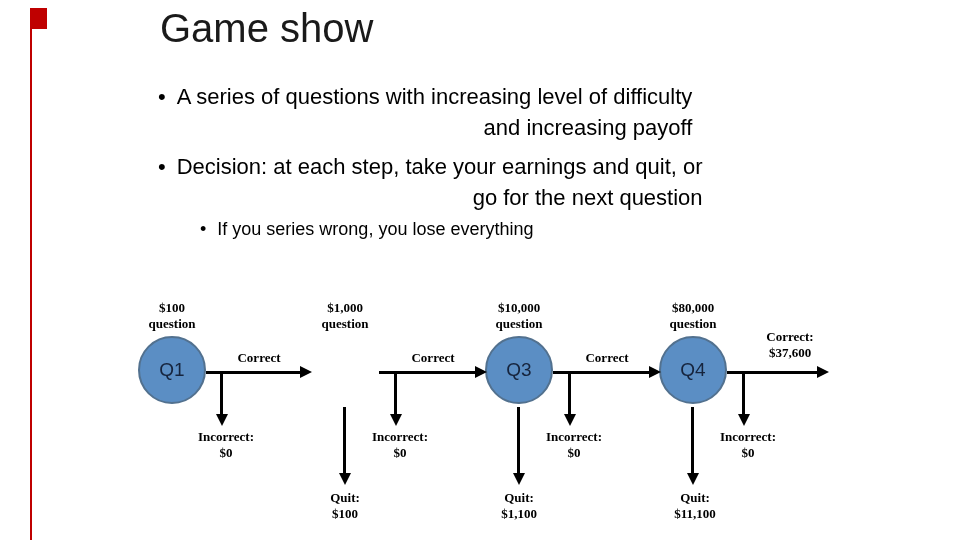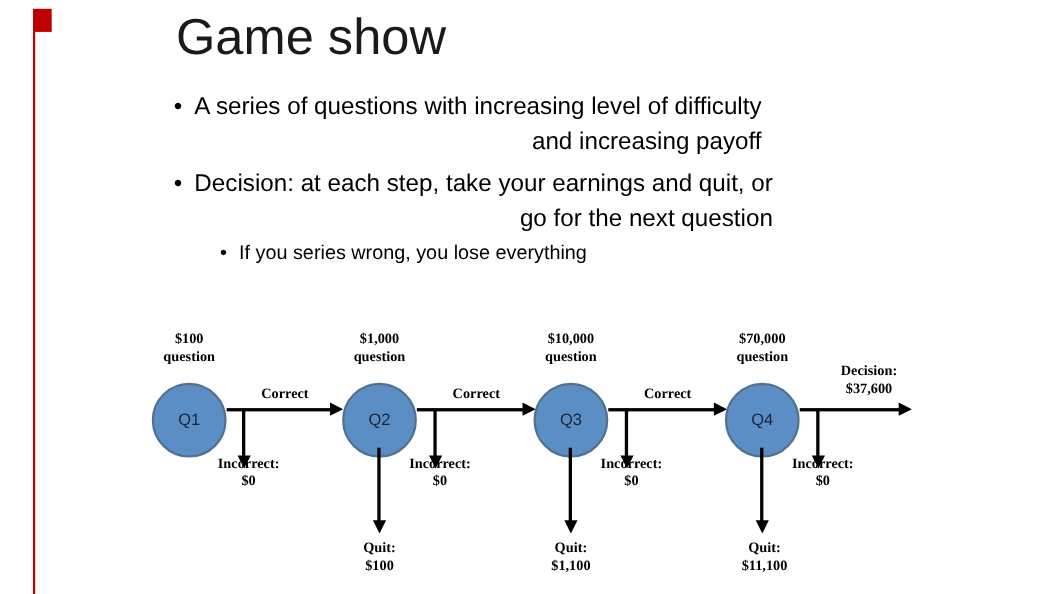--- a/index.html
+++ b/index.html
@@ -4,47 +4,47 @@
 <style>
   html,body{margin:0;padding:0;background:#ffffff;}
   .slide{position:relative;width:960px;height:540px;background:#ffffff;overflow:hidden;
          font-family:"Liberation Sans",sans-serif;color:#000;}
 
   
   .accent-flag{position:absolute;left:30px;top:8px;width:17px;height:21px;background:#BF0000;}
   .accent-line{position:absolute;left:30px;top:29px;width:2px;height:511px;background:#BF0000;}
 
   
-  .title{position:absolute;left:160px;top:6px;margin:0;font-size:46px;font-weight:400;
+  .title{position:absolute;left:160px;top:6px;margin:0;font-size:40px;font-weight:400;
          color:#1a1a1a;letter-spacing:0px;}
   .bullet{position:absolute;display:flex;align-items:flex-start;}
   .bullet .dot{flex:0 0 auto;padding-right:11px;}
   .bullet .txt{white-space:pre-line;text-align:right;}
   .b1{left:158px;top:81px;font-size:22px;line-height:31px;width:660px;}
   .b2{left:158px;top:151px;font-size:22px;line-height:31px;width:660px;}
   .bsub{left:200px;top:217px;font-size:18px;line-height:24px;width:600px;}
 
   
   .diagram{position:absolute;left:0;top:0;width:960px;height:416px;
            font-family:"Liberation Serif",serif;font-weight:bold;font-size:13px;line-height:16px;}
   .qlabel,.clabel,.ilabel,.qtlabel,.flabel{position:absolute;text-align:center;width:120px;}
   .qlabel{top:300px;}
-  .node{position:absolute;top:348px;width:68px;height:68px;border-radius:50%;
+  .node{position:absolute;top:336px;width:68px;height:68px;border-radius:50%;
         box-sizing:border-box;background:#5B8EC4;border:2px solid #52718f;
         display:flex;align-items:center;justify-content:center;
-        font-family:"Liberation Sans",sans-serif;font-weight:400;font-size:15px;color:#16243d;}
+        font-family:"Liberation Sans",sans-serif;font-weight:400;font-size:19px;color:#16243d;}
   .hline{position:absolute;top:371px;height:3px;background:#000;}
   .vline{position:absolute;width:3px;background:#000;}
   .arr-r{position:absolute;top:366px;width:0;height:0;
          border-top:6px solid transparent;border-bottom:6px solid transparent;border-left:12px solid #000;}
   .arr-d{position:absolute;width:0;height:0;
          border-left:6px solid transparent;border-right:6px solid transparent;border-top:12px solid #000;}
   .clabel{top:350px;width:90px;}
   .flabel{top:329px;width:100px;}
-  .ilabel{top:413px;width:90px;}
+  .ilabel{top:429px;width:90px;}
   .qtlabel{top:490px;width:100px;}
 </style>
 </head>
 <body>
 
 <div class="slide">
 
   <div class="accent-flag"></div>
   <div class="accent-line"></div>
 
@@ -73,29 +73,26 @@
     </div>
     <div class="qlabel" style="left:285px">
       <div>$1,000</div>
       <div>question</div>
     </div>
     <div class="qlabel" style="left:459px">
       <div>$10,000</div>
       <div>question</div>
     </div>
     <div class="qlabel" style="left:633px">
-      <div>$70,000</div>
+      <div>$80,000</div>
       <div>question</div>
     </div>
 
     <div class="node" style="left:138px">
       <span>Q1</span>
-    </div>
-    <div class="node" style="left:311px">
-      <span>Q2</span>
     </div>
     <div class="node" style="left:485px">
       <span>Q3</span>
     </div>
     <div class="node" style="left:659px">
       <span>Q4</span>
     </div>
 
     <div class="hline" style="left:206px;width:95px"></div>
     <div class="arr-r" style="left:300px"></div>
@@ -104,21 +101,21 @@
     <div class="hline" style="left:553px;width:97px"></div>
     <div class="arr-r" style="left:649px"></div>
     <div class="hline" style="left:727px;width:91px"></div>
     <div class="arr-r" style="left:817px"></div>
 
     <div class="clabel" style="left:214px">Correct</div>
     <div class="clabel" style="left:388px">Correct</div>
     <div class="clabel" style="left:562px">Correct</div>
 
     <div class="flabel" style="left:740px">
-      <div>Decision:</div>
+      <div>Correct:</div>
       <div>$37,600</div>
     </div>
 
     <div class="vline" style="left:220px;top:373px;height:42px"></div>
     <div class="arr-d" style="left:216px;top:414px"></div>
     <div class="vline" style="left:394px;top:373px;height:42px"></div>
     <div class="arr-d" style="left:390px;top:414px"></div>
     <div class="vline" style="left:568px;top:373px;height:42px"></div>
     <div class="arr-d" style="left:564px;top:414px"></div>
     <div class="vline" style="left:742px;top:373px;height:42px"></div>

